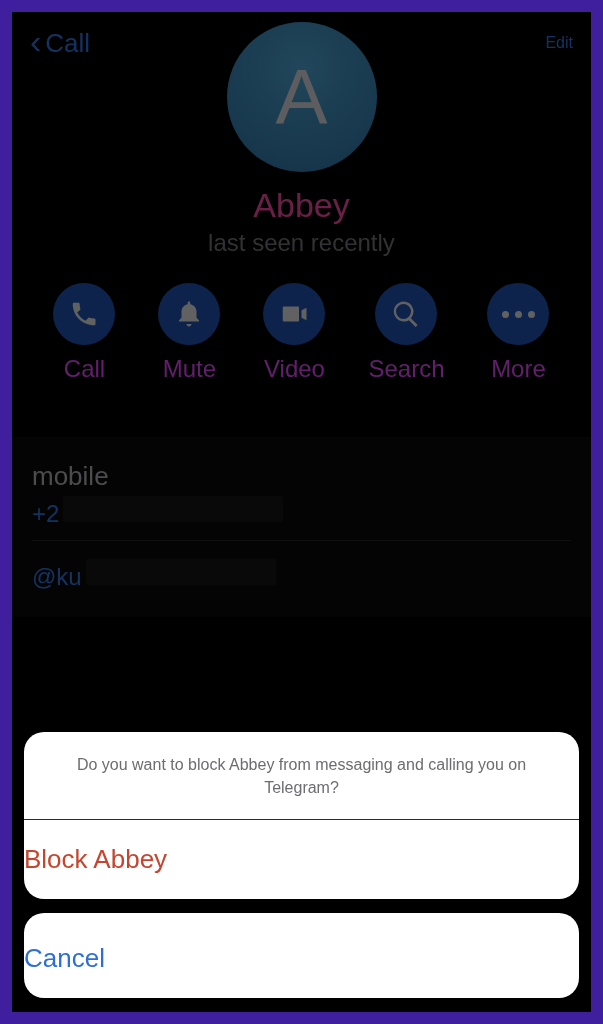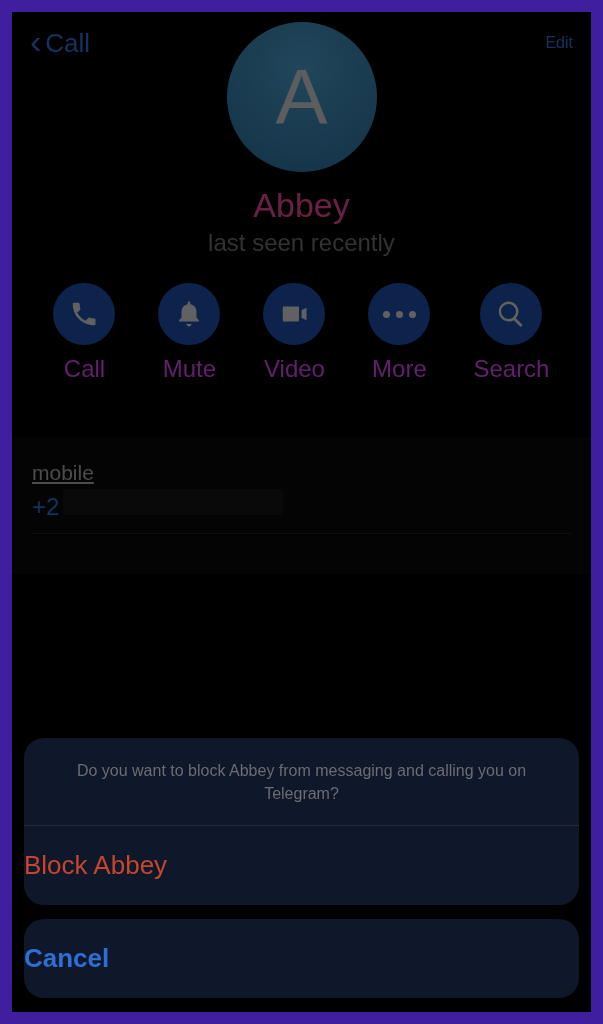--- a/index.html
+++ b/index.html
@@ -50,55 +50,55 @@
   }
   .action .circle svg { width: 30px; height: 30px; fill: #d8d8da; }
   .action .dots { display: flex; gap: 6px; }
   .action .dots span { width: 7px; height: 7px; border-radius: 50%; background: #d8d8da; }
   .action-label { color: #d946ef; font-size: 24px; }
   
   .gap { height: 30px; background: #000; }
   .details { background: #0a0a0a; padding: 14px 20px; }
   .detail-block { padding: 10px 0 12px; }
   .detail-block + .detail-block { border-top: 1px solid #222; padding-top: 14px; }
-  .detail-label { color: #a8a8ae; font-size: 21px; text-decoration: underline; }
+  .detail-label { color: #a8a8ae; font-size: 26px; }
   .detail-value-row { display: flex; align-items: baseline; gap: 0; margin-top: 4px; }
   .detail-value { color: #2e6fd6; font-size: 24px; }
   .redact {
     display: inline-block; background: #141414; height: 26px; vertical-align: middle;
     margin-left: 4px; border-radius: 2px;
   }
   .redact.w1 { width: 220px; }
   .redact.w2 { width: 190px; }
   
   .sheet {
     position: absolute; left: 12px; right: 12px; bottom: 14px;
     z-index: 100;
     display: flex; flex-direction: column; gap: 14px;
   }
   .sheet-group {
-    background: #0f172a;
+    background: #ffffff;
     border-radius: 20px;
     overflow: hidden;
   }
   .sheet-msg {
     padding: 22px 28px 20px;
     text-align: center;
     color: #6c6c72;
     font-size: 16px;
     line-height: 1.4;
     border-bottom: 1px solid #2b2b2e;
   }
   .sheet-btn {
     padding: 24px 0;
     text-align: left;
     font-size: 26px;
   }
   .sheet-btn.destructive { color: #c6452e; }
-  .sheet-btn.cancel { color: #2e6fd6; font-weight: 700; }
+  .sheet-btn.cancel { color: #2e6fd6; font-weight: 400; margin-top: 6px; }
 </style>
 </head>
 <body>
 
 <div class="phone">
 
   <div class="nav">
     <div class="nav-left">
       <span class="chev">‹</span>
       <span>Call</span>
@@ -136,49 +136,53 @@
     <div class="action">
       <div class="circle">
         <svg viewBox="0 0 24 24">
             <path d="M4 6h11c.6 0 1 .4 1 1v10c0 .6-.4 1-1 1H4c-.6 0-1-.4-1-1V7c0-.6.4-1 1-1zm14 3l4-2v10l-4-2V9z"></path>
           </svg>
       </div>
       <div class="action-label">Video</div>
     </div>
     <div class="action">
       <div class="circle">
+        <svg viewBox="0 0 24 24">
+            <path d="M10 2a8 8 0 015.9 13.3l5.4 5.4-1.6 1.6-5.4-5.4A8 8 0 1110 2zm0 2a6 6 0 100 12 6 6 0 000-12z"></path>
+          </svg>
+      </div>
+      <div class="action-label">Search</div>
+    </div>
+    <div class="action">
+      <div class="circle">
         <div class="dots">
             <span></span>
             <span></span>
             <span></span>
           </div>
       </div>
       <div class="action-label">More</div>
-    </div>
-    <div class="action">
-      <div class="circle">
-        <svg viewBox="0 0 24 24">
-            <path d="M10 2a8 8 0 015.9 13.3l5.4 5.4-1.6 1.6-5.4-5.4A8 8 0 1110 2zm0 2a6 6 0 100 12 6 6 0 000-12z"></path>
-          </svg>
-      </div>
-      <div class="action-label">Search</div>
     </div>
   </div>
 
   <div class="gap"></div>
 
   <div class="details">
     <div class="detail-block">
       <div class="detail-label">mobile</div>
       <div class="detail-value-row">
         <span class="detail-value">+2</span>
         <span class="redact w1"></span>
       </div>
     </div>
     <div class="detail-block">
+      <div class="detail-value-row">
+        <span class="detail-value">@ku</span>
+        <span class="redact w2"></span>
+      </div>
     </div>
   </div>
 
   <div class="dim-overlay"></div>
 
   <div class="sheet">
     <div class="sheet-group">
       <div class="sheet-msg">Do you want to block Abbey from messaging and calling you on Telegram?</div>
       <div class="sheet-btn destructive">Block Abbey</div>
     </div>

